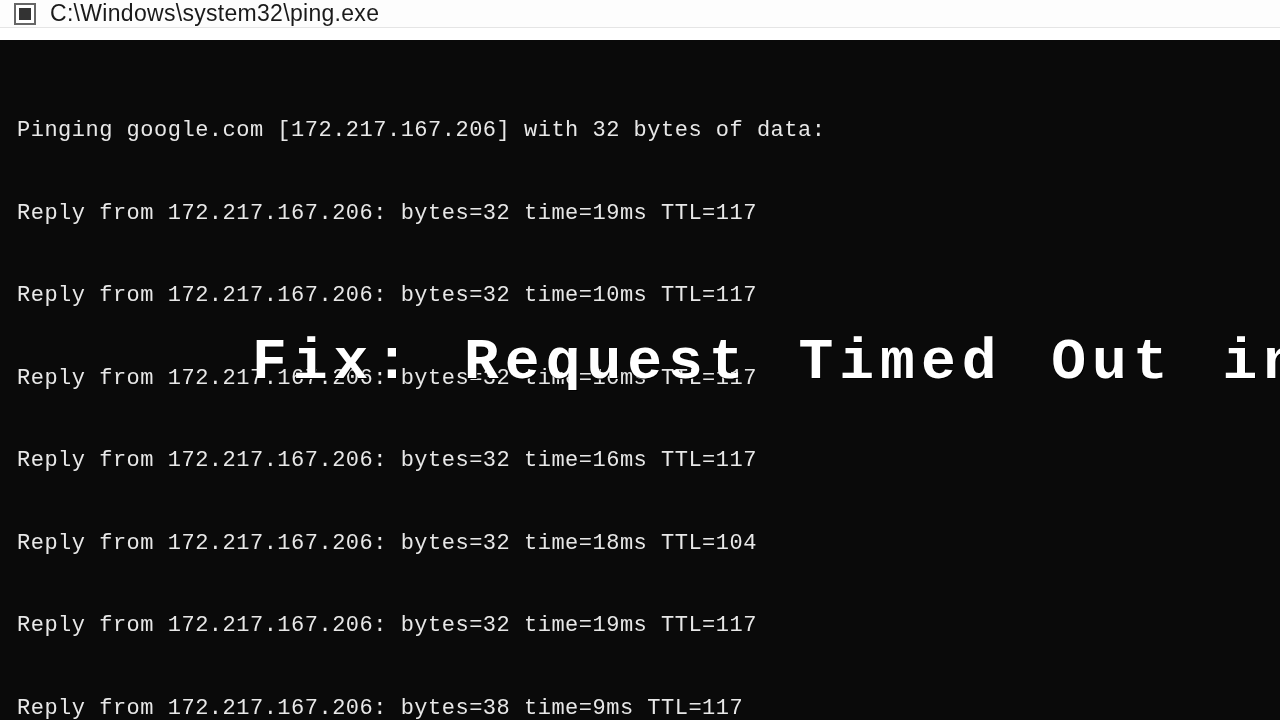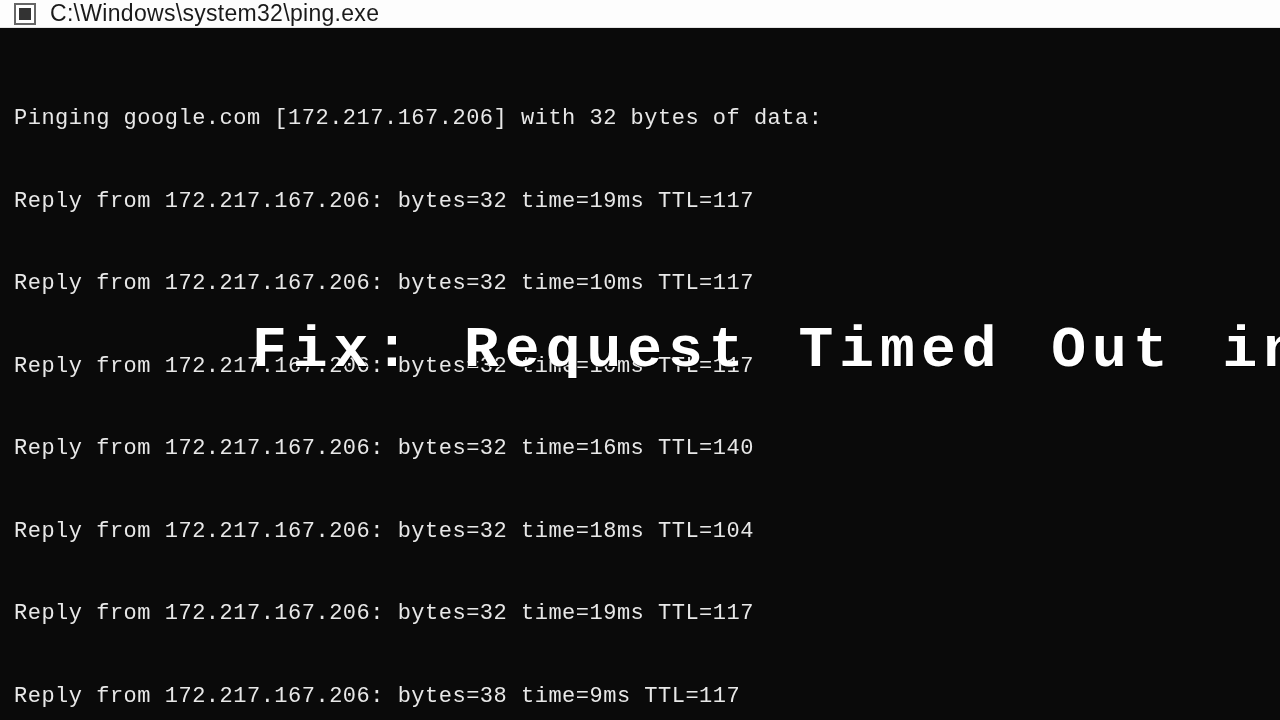--- a/index.html
+++ b/index.html
@@ -1,23 +1,23 @@
 <!DOCTYPE html>
 <html><head>
 <meta charset="utf-8">
 <style>
   * { margin: 0; padding: 0; box-sizing: border-box; }
   html, body { width: 1280px; height: 720px; overflow: hidden; font-family: "Consolas", "Courier New", monospace; }
-  .window { width: 100%; height: 100%; display: flex; flex-direction: column; background: #fff; }
+  .window { width: 100%; height: 100%; display: flex; flex-direction: column; background: #fff; gap: 12px; }
   .titlebar { height: 52px; background: #fdfdfd; border-bottom: 1px solid #e5e5e5; display: flex; align-items: center; padding: 0 14px; gap: 14px; }
   .titlebar-icon { width: 22px; height: 22px; border: 2px solid #666; background: #fff; position: relative; }
   .titlebar-icon::after { content:""; position:absolute; inset:3px; background:#333; }
   .titlebar-title { font-family: "Segoe UI", Arial, sans-serif; font-size: 23px; color: #1a1a1a; letter-spacing: 0.3px; }
   .terminal { flex: 1; background: #0a0a0a; color: #e8e8e8; padding: 22px 0 0 0; font-size: 22px; line-height: 27.5px; letter-spacing: 0.5px; white-space: pre; position: relative; }
-  .line { padding-left: 14px; }
+  .line { padding-left: 1px; margin-left: 16px; }
   .overlay-caption {
     position: absolute;
     left: 252px;
     top: 288px;
     font-family: "Courier New", monospace;
     font-weight: bold;
     font-size: 58px;
     line-height: 70px;
     color: #fff;
     letter-spacing: 6px;
@@ -31,21 +31,21 @@
 <div class="window">
   <div class="titlebar">
     <div class="titlebar-icon"></div>
     <div class="titlebar-title">C:\Windows\system32\ping.exe</div>
   </div>
   <div class="terminal">
     <div class="line">Pinging google.com [172.217.167.206] with 32 bytes of data:</div>
     <div class="line">Reply from 172.217.167.206: bytes=32 time=19ms TTL=117</div>
     <div class="line">Reply from 172.217.167.206: bytes=32 time=10ms TTL=117</div>
     <div class="line">Reply from 172.217.167.206: bytes=32 time=10ms TTL=117</div>
-    <div class="line">Reply from 172.217.167.206: bytes=32 time=16ms TTL=140</div>
+    <div class="line">Reply from 172.217.167.206: bytes=32 time=16ms TTL=117</div>
     <div class="line">Reply from 172.217.167.206: bytes=32 time=18ms TTL=104</div>
     <div class="line">Reply from 172.217.167.206: bytes=32 time=19ms TTL=117</div>
     <div class="line">Reply from 172.217.167.206: bytes=38 time=9ms TTL=117</div>
     
     
     
     
     
 
     <div class="overlay-caption">Fix: Request Timed Out in Window 10/7</div>

